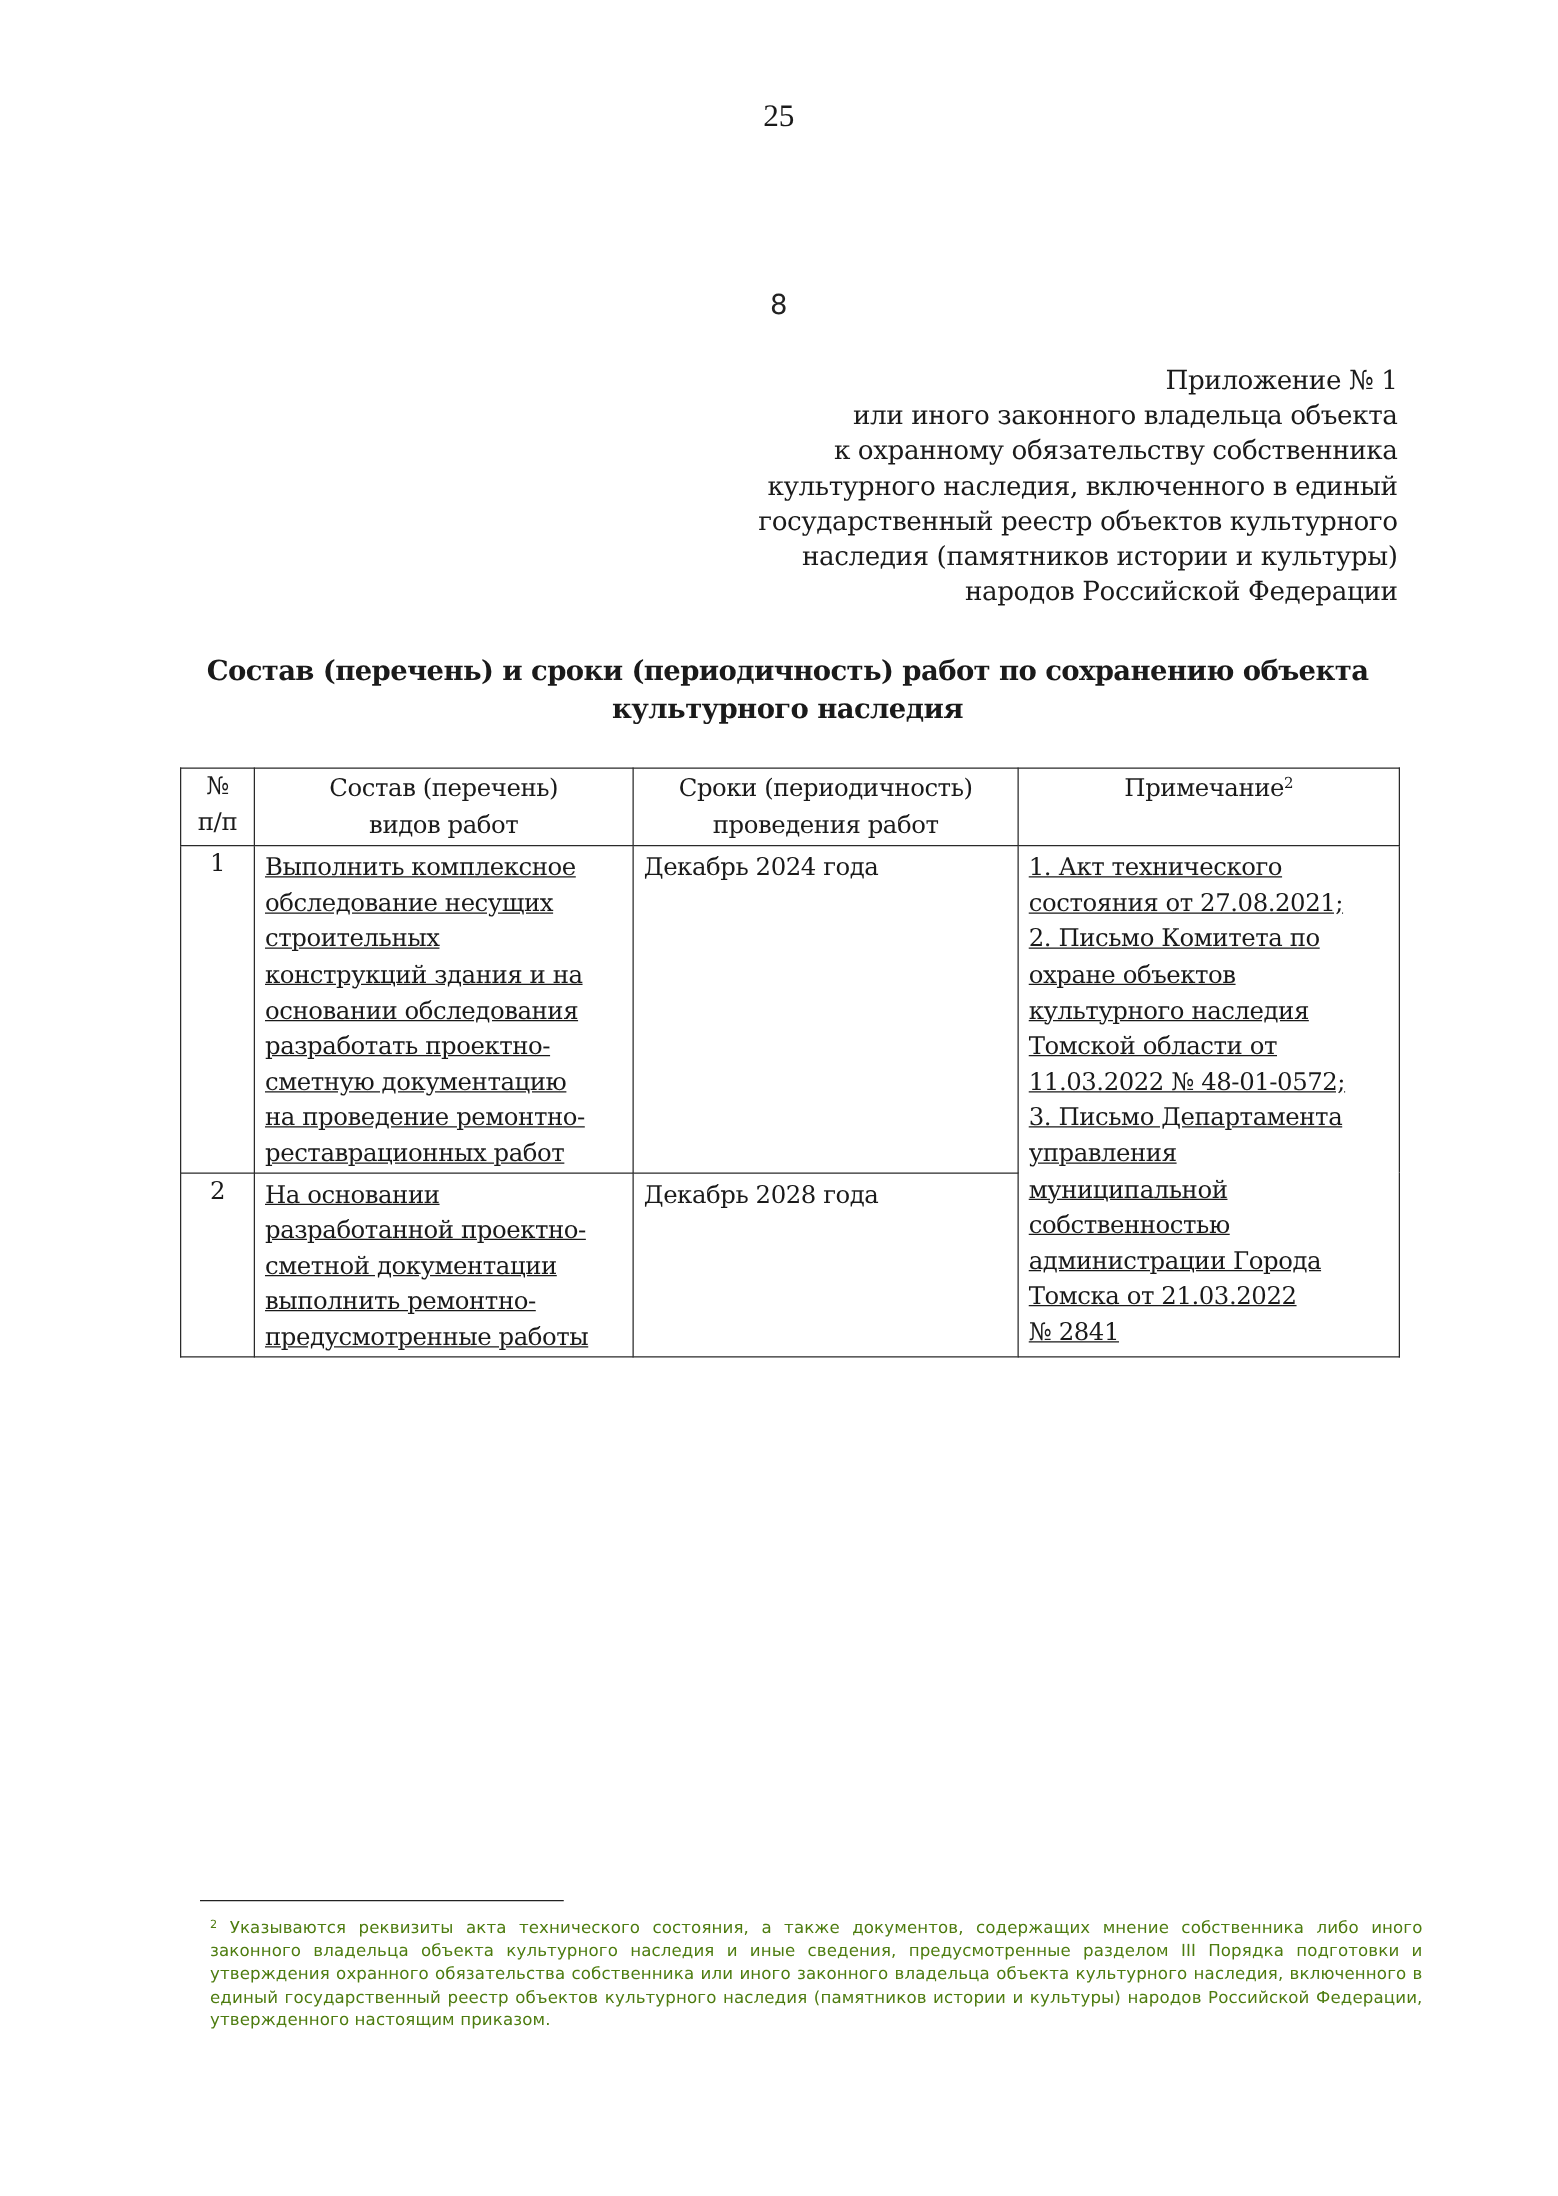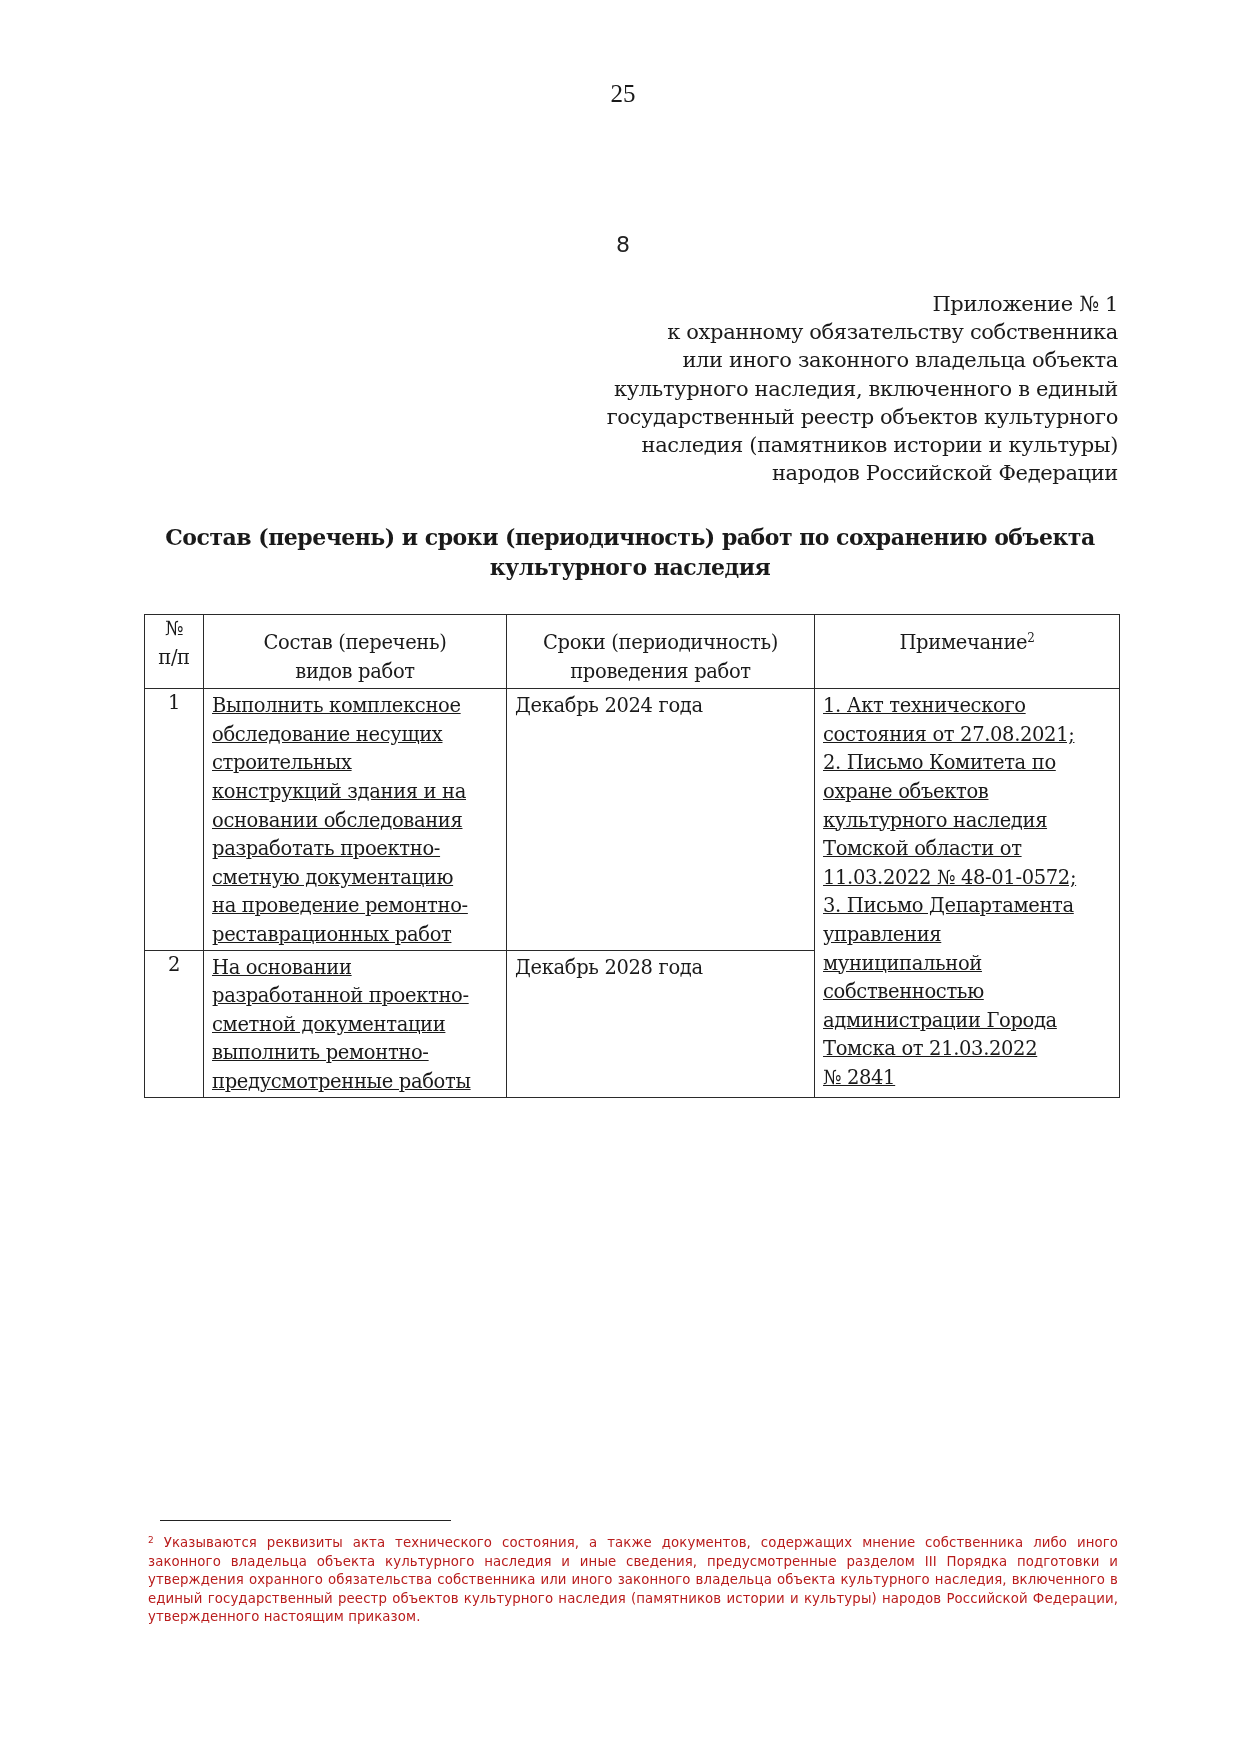--- a/index.html
+++ b/index.html
@@ -28,47 +28,47 @@
   }
   table.works {
     position: absolute; left: 144px; top: 614px; width: 975px;
     border-collapse: collapse; table-layout: fixed;
     font-size: 19.5px; line-height: 28.6px; letter-spacing: -0.35px;
   }
   table.works td, table.works th {
     border: 1.6px solid #2a2a2a; vertical-align: top; padding: 0 8px;
     font-weight: normal;
   }
-  table.works th { text-align: center; padding-top: 14px; padding-bottom: 2px; }
+  table.works th { text-align: center; padding-top: 2px; padding-bottom: 2px; }
   table.works td.num { text-align: center; padding: 0; }
   table.works th.num { padding: 0; }
   table.works td { padding-top: 3px; }
   .cell-lines div { white-space: nowrap; text-decoration: underline; }
   sup.fn { font-size: 12px; vertical-align: 7px; line-height: 0; }
   .fn-rule {
     left: 160px; top: 1520px; width: 291px; height: 0;
     border-top: 1.5px solid #222;
   }
   .footnote {
-    left: 148px; width: 970px; top: 1534px;
+    left: 168px; width: 970px; top: 1534px;
     font-family: "DejaVu Sans", sans-serif; font-size: 13.3px;
-    line-height: 18.6px; text-align: justify; letter-spacing: 0.1px; color: #b91c1c;
+    line-height: 18.6px; text-align: justify; letter-spacing: 0.1px; color: #4d7c0f;
   }
   .footnote sup { font-size: 9px; vertical-align: 4px; line-height: 0; }
 </style>
 </head>
 <body>
 
 <div class="abs page-num-top">25</div>
 <div class="abs page-num-inner">8</div>
 
 <div class="abs annex">
   <div>Приложение № 1</div>
+  <div>или иного законного владельца объекта</div>
   <div>к охранному обязательству собственника</div>
-  <div>или иного законного владельца объекта</div>
   <div>культурного наследия, включенного в единый</div>
   <div>государственный реестр объектов культурного</div>
   <div>наследия (памятников истории и культуры)</div>
   <div>народов Российской Федерации</div>
 </div>
 
 <div class="abs doc-title">
   <div>Состав (перечень) и сроки (периодичность) работ по сохранению объекта</div>
   <div>культурного наследия</div>
 </div>

